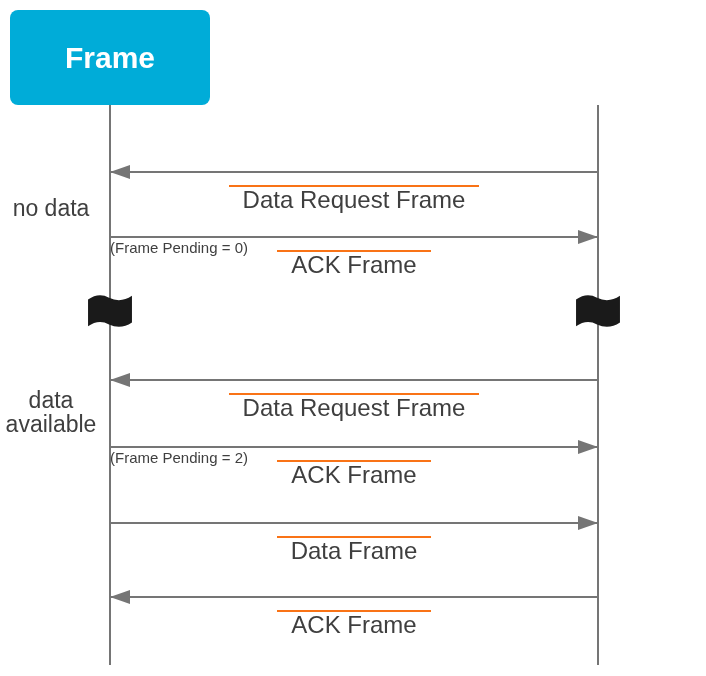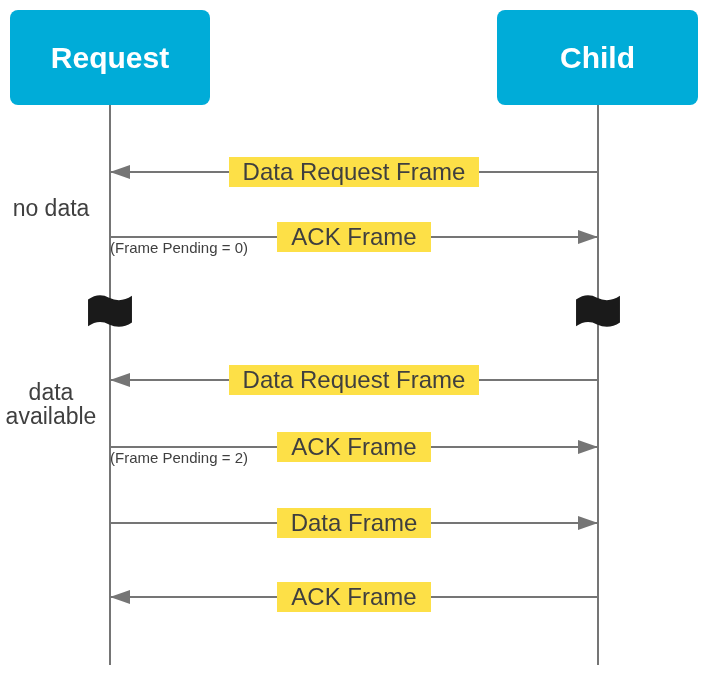--- a/index.html
+++ b/index.html
@@ -31,23 +31,24 @@
   .msg{
     position:absolute;left:110px;width:488px;height:30px;
     display:flex;justify-content:center;
   }
   .msg .line{
     position:absolute;left:0;right:0;top:14px;height:2px;
     background:var(--line-color,#757575);
   }
   .msg .label{
     position:relative;z-index:1;
-    background:#fde047;padding:0 14px;
+    background:#f97316;padding:0 14px;
     font-size:24px;line-height:30px;color:var(--text-color,#3F3F3F);
     white-space:nowrap;
+    margin-top:28px;
   }
   .msg .sub{
     position:absolute;z-index:1;top:17px;left:0;right:0;
     font-size:15px;line-height:18px;
     color:var(--text-color,#3F3F3F);white-space:nowrap;
   }
   .head{position:absolute;top:8px;width:0;height:0;z-index:0;}
   .head-left{
     left:0;
     border-top:7px solid transparent;
@@ -66,36 +67,33 @@
   .msg-4{top:432px;}
   .msg-5{top:508px;}
   .msg-6{top:582px;}
   
   .annotation{
     position:absolute;left:5px;width:92px;
     text-align:center;font-size:23px;line-height:24px;
     color:var(--text-color,#3F3F3F);
   }
   .anno-1{top:196px;}
-  .anno-2{top:380px;text-align:center;}
+  .anno-2{top:388px;text-align:center;}
   
   .flag{position:absolute;width:48px;height:42px;}
   .flag-left{left:86px;top:291px;}
   .flag-right{left:574px;top:291px;}
 </style>
 </head>
 <body>
 
 <div class="canvas">
 
   <div class="actor parent">
-    <span>Request</span>
-  </div>
-  <div class="actor child">
-    <span>Child</span>
+    <span>Frame</span>
   </div>
 
   <div class="lifeline parent-line"></div>
   <div class="lifeline child-line"></div>
 
   <div class="annotation anno-1">no data</div>
   <div class="annotation anno-2">data available</div>
 
   <div class="msg msg-1">
     <span class="line"></span>

